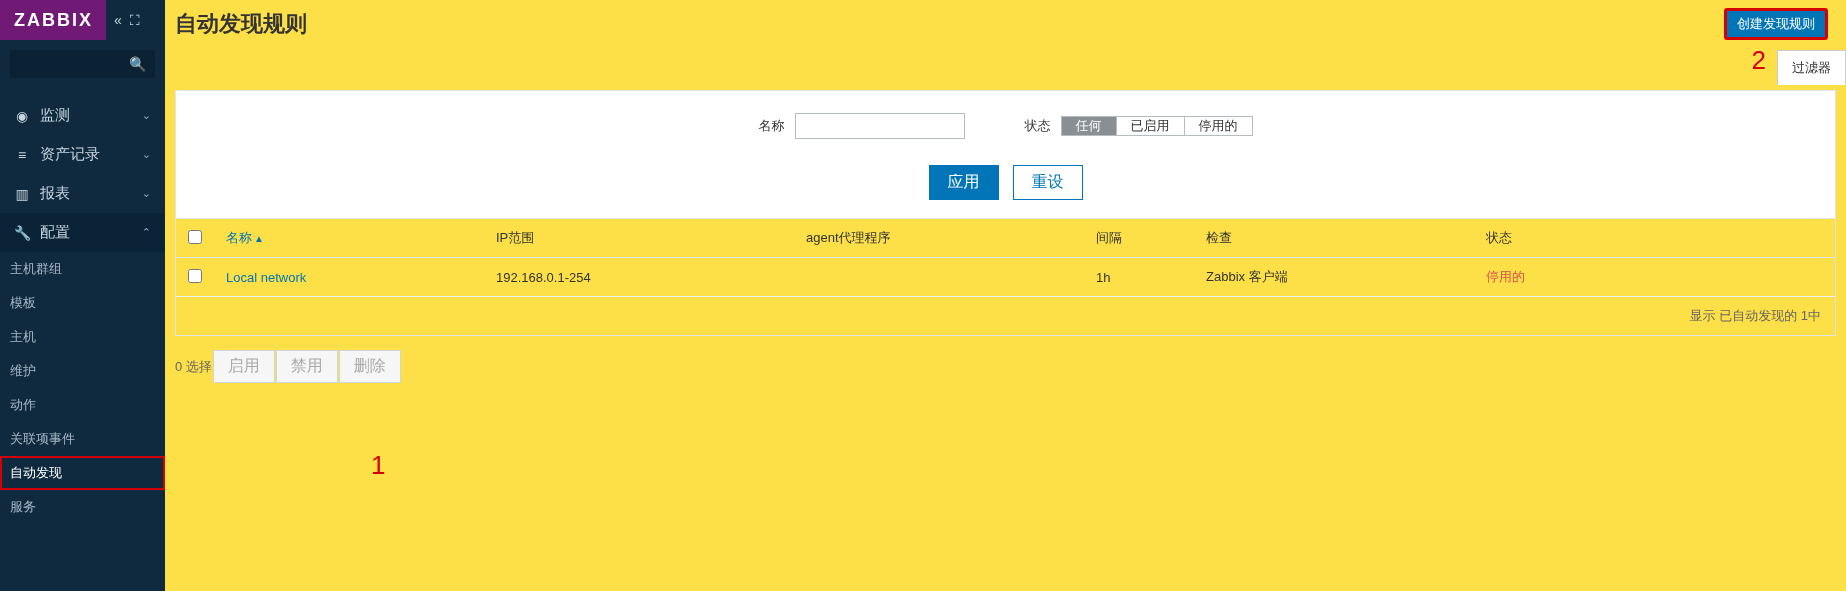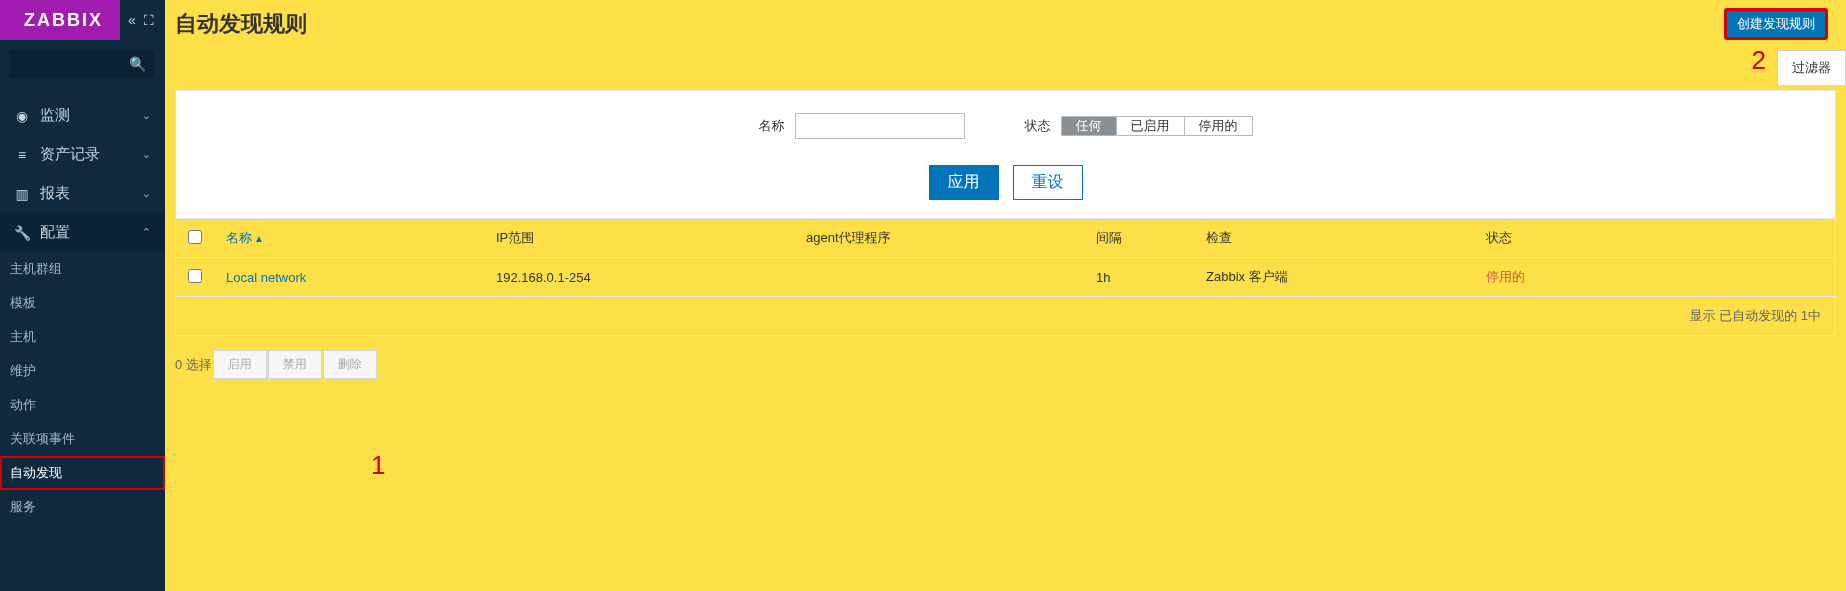--- a/index.html
+++ b/index.html
@@ -1,20 +1,20 @@
 <!DOCTYPE html>
 <html><head>
 <meta charset="utf-8">
 <style>
 * { box-sizing: border-box; margin: 0; padding: 0; }
 body { font-family: Arial, "Microsoft YaHei", sans-serif; font-size: 13px; color: #333; background: #fff; overflow-x: hidden; }
 .layout { display: flex; min-height: 591px; width: 1846px; }
 .sidebar { width: 165px; background: #0f2a3f; color: #c7d4de; display: flex; flex-direction: column; flex-shrink: 0; }
 .sidebar-top { display: flex; align-items: center; height: 40px; }
-.logo { background: #a21caf; color: #fff; font-weight: bold; font-size: 18px; letter-spacing: 2px; padding: 8px 24px; width: 120px; height: 40px; display: flex; align-items: center; }
+.logo { background: #701a75; color: #fff; font-weight: bold; font-size: 18px; letter-spacing: 2px; padding: 8px 14px; width: 106px; height: 40px; display: flex; align-items: center; }
 .top-icons { display: flex; gap: 8px; margin-left: 8px; }
 .top-icons span { color: #c7d4de; font-size: 14px; }
 .search-row { padding: 6px 10px; margin-top: 4px; }
 .search-box { width: 100%; height: 28px; background: #0a2233; border: none; position: relative; }
 .search-icon { position: absolute; right: 18px; top: 50%; transform: translateY(-50%); color: #a7b8c6; font-size: 14px; }
 .nav { margin-top: 12px; }
 .nav-item { display: flex; align-items: center; justify-content: space-between; padding: 10px 14px; color: #c7d4de; cursor: pointer; font-size: 15px; }
 .nav-item .nav-left { display: flex; align-items: center; gap: 10px; }
 .nav-icon { width: 16px; text-align: center; font-size: 14px; }
 .chev { font-size: 11px; color: #8fa5b7; }
@@ -53,21 +53,21 @@
 .status-disabled { color: #d9534f; cursor: pointer; }
 .chk { width: 14px; height: 14px; }
 .col-chk { width: 36px; }
 .col-name { width: 270px; }
 .col-ip { width: 310px; }
 .col-agent { width: 290px; }
 .col-interval { width: 110px; }
 .col-check { width: 280px; }
 .table-footer { text-align: right; padding: 10px 14px; color: #666; font-size: 13px; }
 .bulk-actions { display: flex; align-items: center; gap: 1px; padding: 14px 10px; color: #666; font-size: 13px; }
-.bulk-btn { background: #f6f6f6; border: 1px solid #d0d5d9; color: #aaa; padding: 5px 14px; cursor: not-allowed; font-size: 12px; }
+.bulk-btn { background: #f6f6f6; border: 1px solid #d0d5d9; color: #aaa; padding: 5px 14px; cursor: not-allowed; font-size: 16px; }
 .annot { position: absolute; color: #d40000; font-size: 26px; font-weight: normal; font-family: Arial; pointer-events: none; }
 .annot-1 { left: 206px; top: 450px; }
 .annot-2 { right: 80px; top: 45px; }
 </style>
 </head>
 <body>
 
 <div class="layout">
   <aside class="sidebar">
     <div class="sidebar-top">

